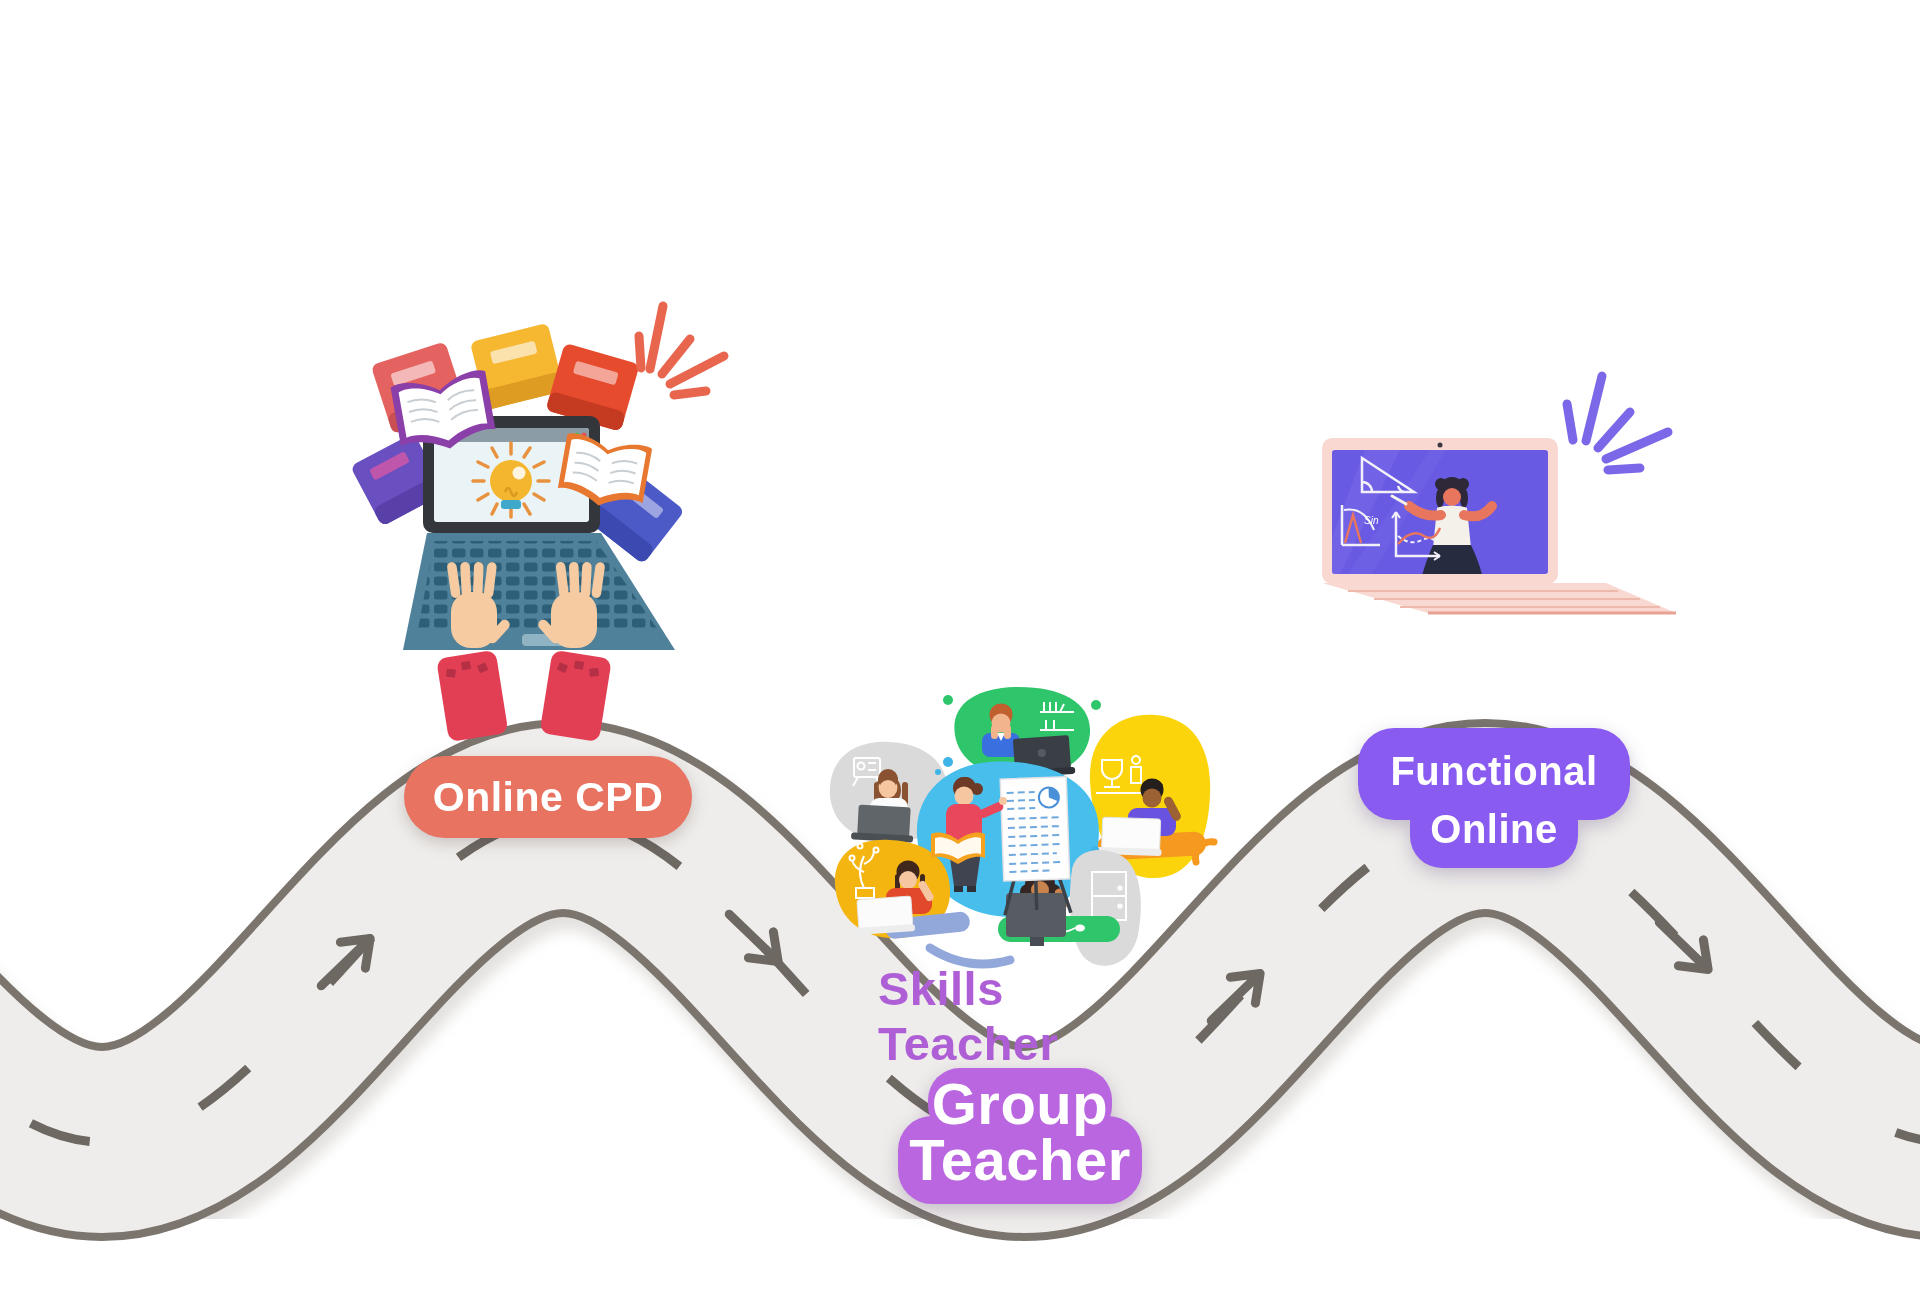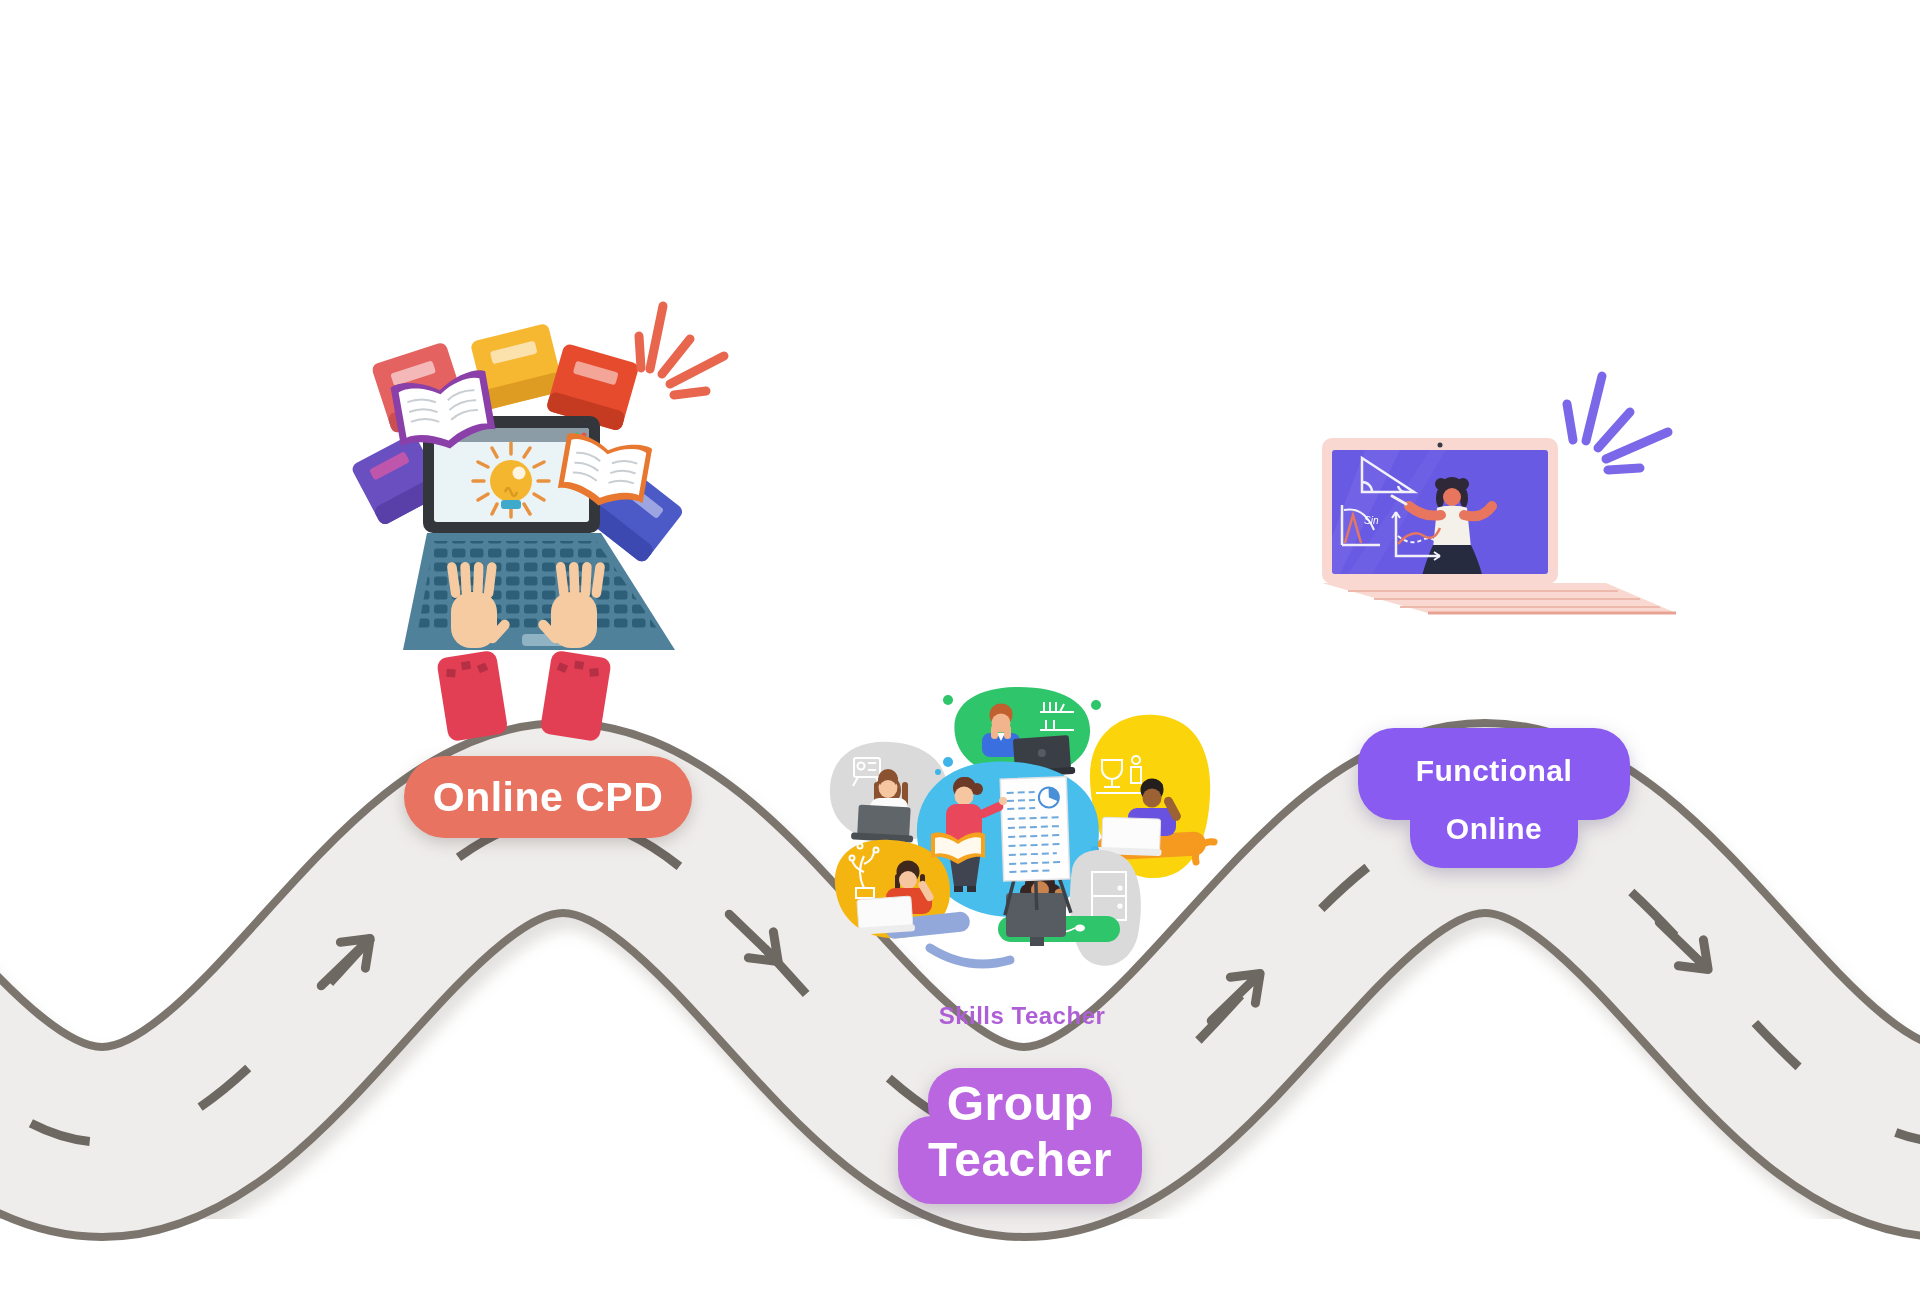--- a/index.html
+++ b/index.html
@@ -17,35 +17,35 @@
   .badge-online{left:404px;top:756px;width:288px;height:82px;}
   .badge-online .badge-shape{filter:drop-shadow(0 5px 8px rgba(60,40,40,.22));}
   .badge-online .bg{inset:0;border-radius:41px;background:#E87360;}
   .badge-online .badge-text{justify-content:center;font-size:41px;}
 
   
   .label-skills{left:878px;top:986px;width:288px;height:60px;position:absolute;}
   .label-skills .badge-shape{filter:drop-shadow(0 5px 9px rgba(60,50,70,.16));}
   .label-skills .bg{inset:0;border-radius:30px;background:#FFFFFF;}
   .label-skills .badge-text{position:absolute;inset:0;display:flex;align-items:center;
-       justify-content:center;font-size:24px;font-weight:700;color:#AF5FD5;letter-spacing:.5px;}
+       justify-content:center;font-size:47px;font-weight:700;color:#AF5FD5;letter-spacing:.5px;}
 
   
   .badge-group{left:898px;top:1066px;width:244px;height:138px;}
   .badge-group .badge-shape{filter:drop-shadow(0 6px 9px rgba(70,40,90,.25));}
   .badge-group .bg-top{left:30px;top:2px;width:184px;height:70px;border-radius:32px;background:#B966E0;}
   .badge-group .bg-bottom{left:0;top:50px;width:244px;height:88px;border-radius:34px;background:#B966E0;}
-  .badge-group .badge-text{padding-top:10px;font-size:48px;line-height:56px;}
+  .badge-group .badge-text{padding-top:10px;font-size:58px;line-height:56px;}
 
   
   .badge-functional{left:1358px;top:728px;width:272px;height:140px;}
   .badge-functional .badge-shape{filter:drop-shadow(0 6px 9px rgba(60,40,100,.25));}
   .badge-functional .bg-top{left:0;top:0;width:272px;height:92px;border-radius:36px;background:#8A5BF0;}
   .badge-functional .bg-bottom{left:52px;top:62px;width:168px;height:78px;border-radius:32px;background:#8A5BF0;}
-  .badge-functional .badge-text{padding-top:14px;font-size:30px;line-height:58px;}
+  .badge-functional .badge-text{padding-top:14px;font-size:40px;line-height:58px;}
 </style>
 </head>
 <body>
 
 <svg id="scene" viewBox="0 0 1920 1305">
   <defs>
     <filter id="soft" x="-20%" y="-20%" width="140%" height="140%">
       <feGaussianBlur stdDeviation="7"></feGaussianBlur>
     </filter>
     <pattern id="keypat" width="18" height="14" patternUnits="userSpaceOnUse">

